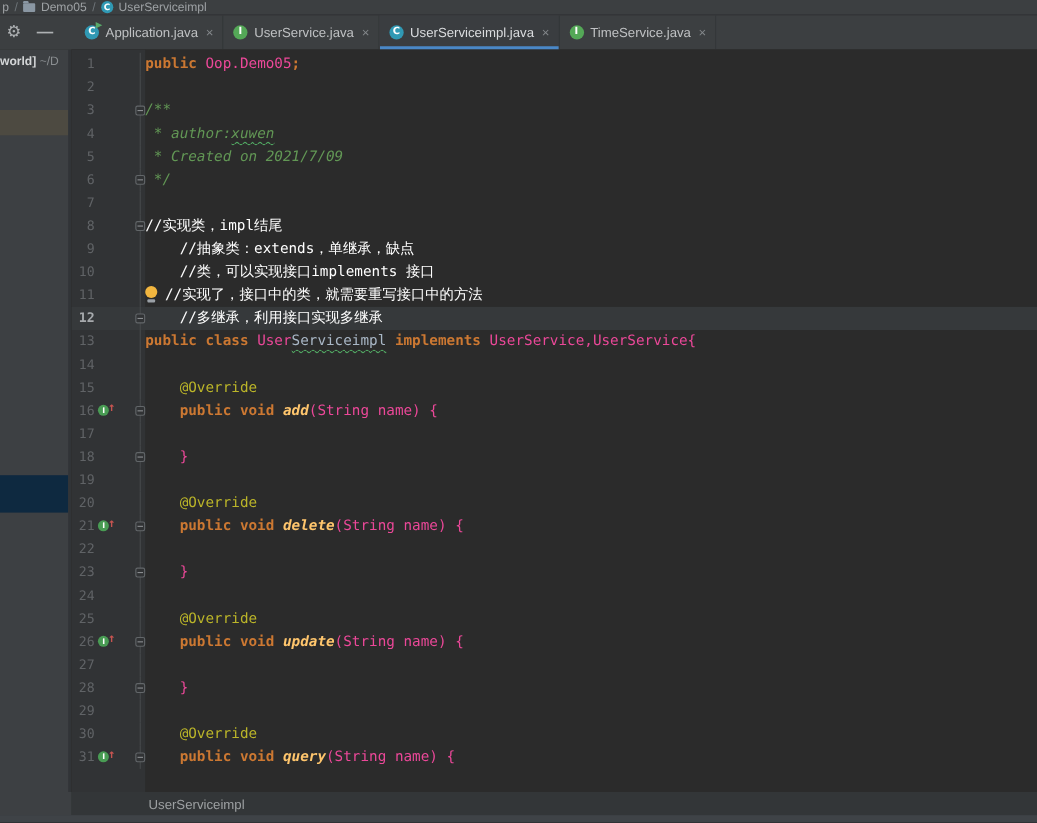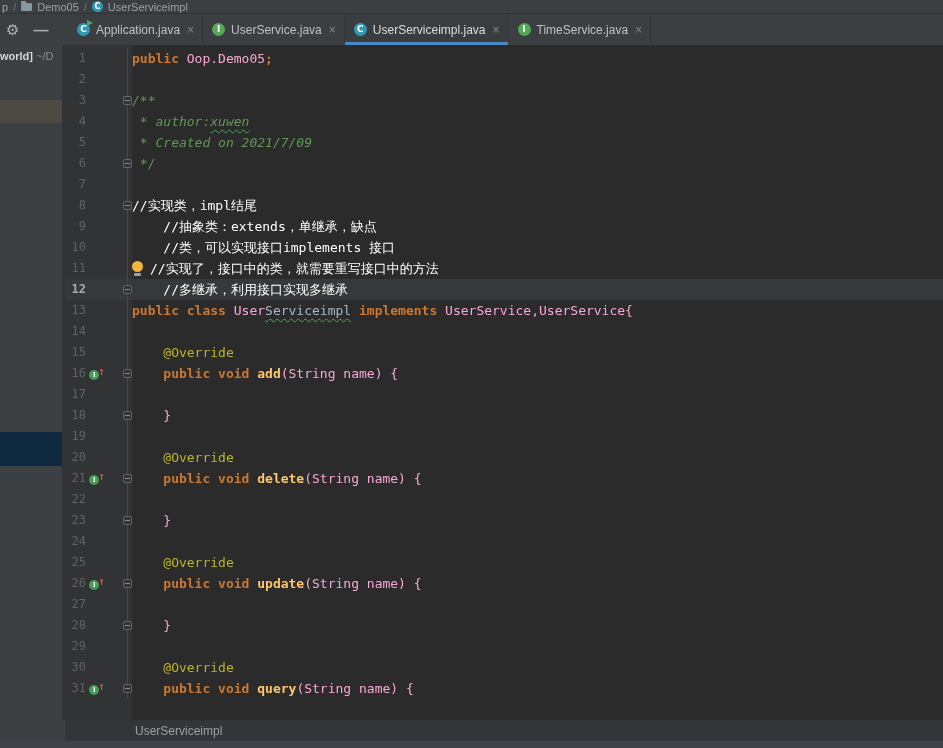--- a/index.html
+++ b/index.html
@@ -57,27 +57,27 @@
   .gutter-bg{position:absolute;left:0;top:0;bottom:0;width:67px;background:#313335;}
   #code-lines{position:relative;}
   .ovr-c{display:inline-block;width:10px;height:10px;border-radius:50%;background:#499c54;color:#fff;
          font:bold 7px/10px "DejaVu Sans",sans-serif;text-align:center;vertical-align:middle;}
   .ovr-a{color:#c75450;font:bold 11px/10px "DejaVu Sans Mono",monospace;position:relative;top:-3px;margin-left:-1px;}
   .bulb{display:inline-block;width:11px;height:15px;position:relative;vertical-align:middle;margin-right:7px;top:-1px;}
   .bulb::before{content:'';position:absolute;top:0;left:0;width:11px;height:11px;border-radius:50%;background:#f2b63f;}
   .bulb::after{content:'';position:absolute;bottom:0;left:2px;width:7px;height:3px;background:#9aa0a6;border-radius:1px;}
   .codeln{flex:1;}
   .tk-kw{color:#cc7832;font-weight:bold;}
-  .tk-pl{color:#f9a8d4;}
+  .tk-pl{color:#ec4899;}
   .tk-doc{color:#629755;font-style:italic;}
   .tk-dw{color:#629755;font-style:italic;text-decoration:underline;text-decoration-style:wavy;
          text-decoration-color:#50a661;text-decoration-thickness:1px;text-underline-offset:3px;}
   .tk-cmt{color:#ffffff;}
   .tk-ann{color:#bbb529;}
-  .tk-mth{color:#ffc66d;font-weight:bold;}
+  .tk-mth{color:#ffc66d;font-weight:bold;font-style:italic;}
   .tk-wv{color:#a9b7c6;text-decoration:underline;text-decoration-style:wavy;
          text-decoration-color:#50a661;text-decoration-thickness:1px;text-underline-offset:3px;}
 
   
   #breadcrumb-bottom{position:absolute;left:65px;top:720px;width:878px;height:21px;background:#333638;
                      display:flex;align-items:center;padding-left:70px;box-sizing:border-box;
                      font-size:12px;color:#9da0a2;}
   #bottom-left-fill{position:absolute;left:0;top:720px;width:65px;height:21px;background:#3d4043;}
   #statusbar{position:absolute;left:0;top:741px;width:943px;height:7px;background:#3f4347;}
 </style>

